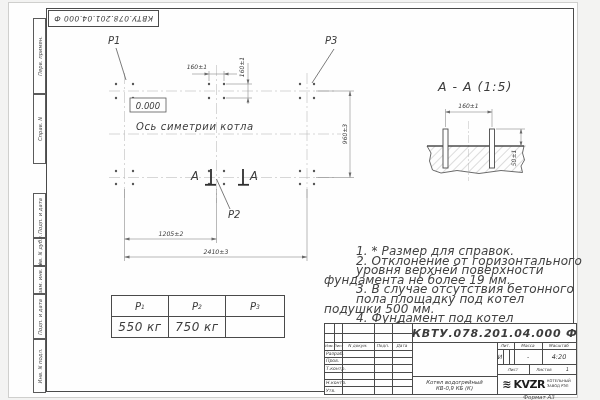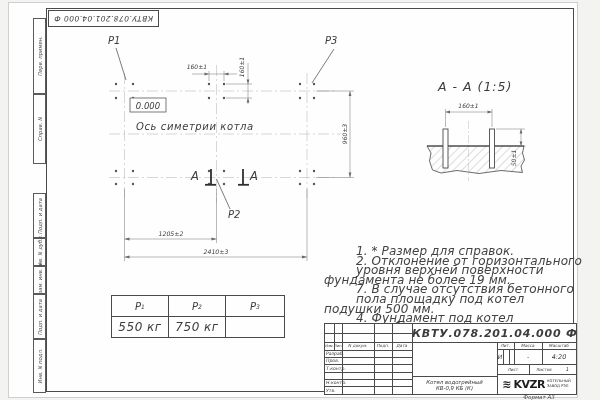--- a/index.html
+++ b/index.html
@@ -194,21 +194,21 @@
       </g>
       <text x="459.5" y="105" text-anchor="middle" font-size="6" font-style="italic">160±1</text>
       <text transform="rotate(-90 507 155)" x="507" y="155" text-anchor="middle" font-size="6" font-style="italic">50±1</text>
     </g>
   </svg>
 
   <div class="notes">
     <div class="indent">1. * Размер для справок.</div>
     <div class="indent">2. Отклонение от горизонтального уровня верхней поверхности</div>
     <div>фундамента не более 19 мм.</div>
-    <div class="indent">7. В случае отсутствия бетонного пола площадку под котел</div>
+    <div class="indent">3. В случае отсутствия бетонного пола площадку под котел</div>
     <div>подушки 500 мм.</div>
     <div class="indent">4. Фундамент под котел разрабатывает проектная организация</div>
     <div>по нагрузкам на фундамент.</div>
   </div>
 
   <div class="ltable">
     <div class="cell hd">
         <span>P</span>
         <sub>1</sub>
       </div>

